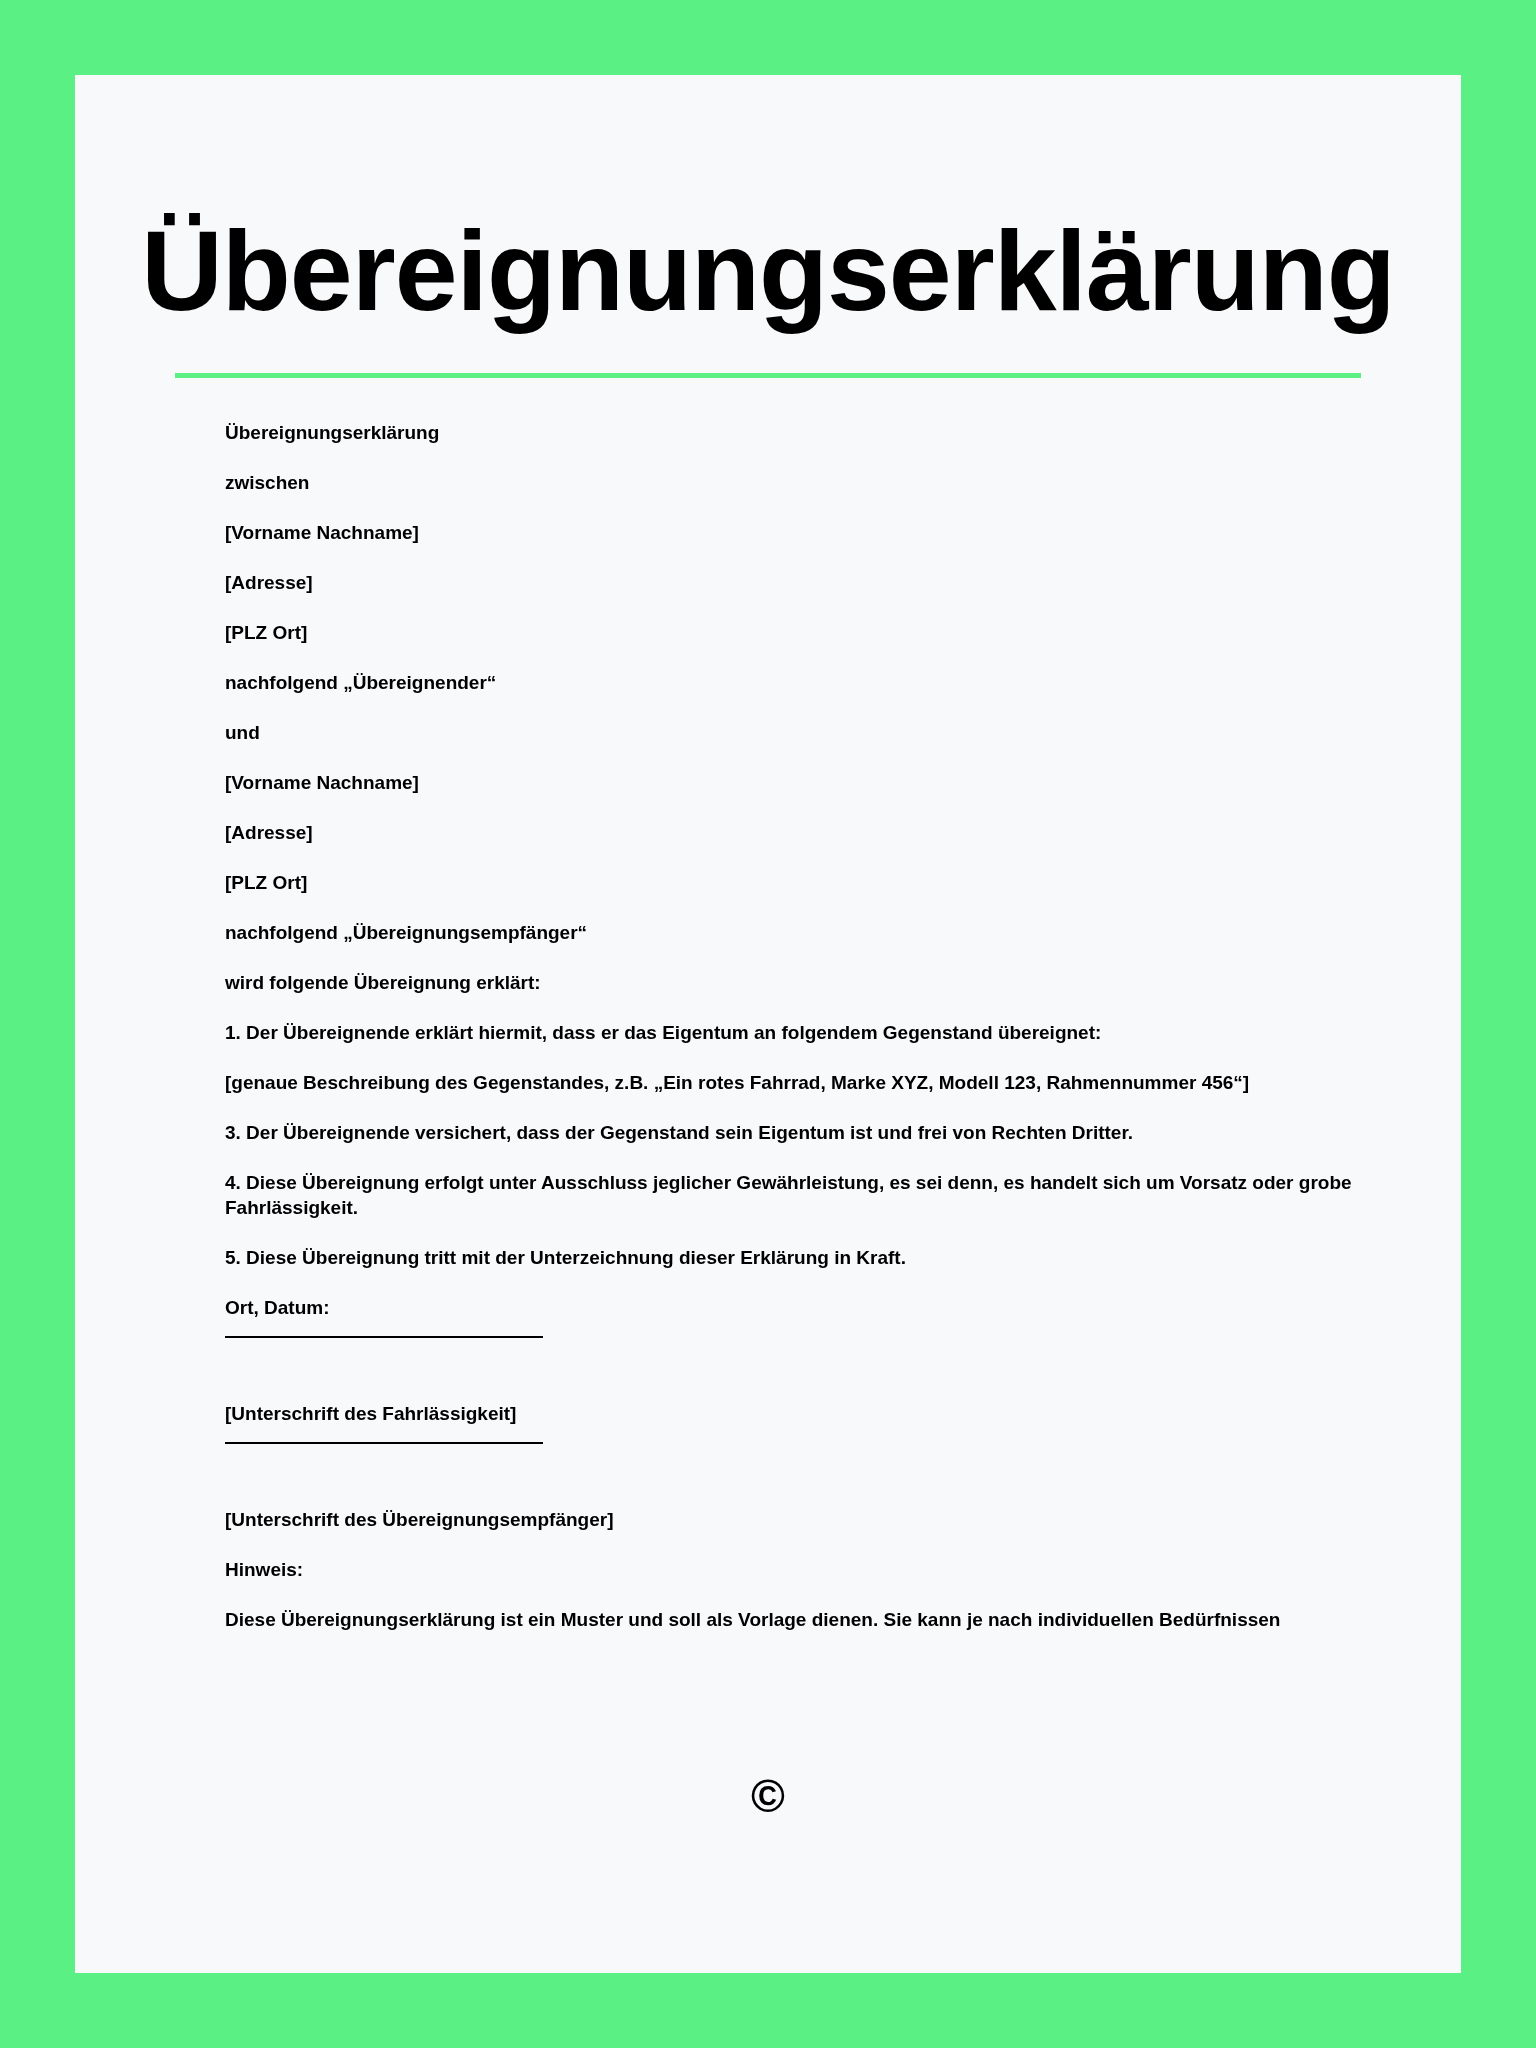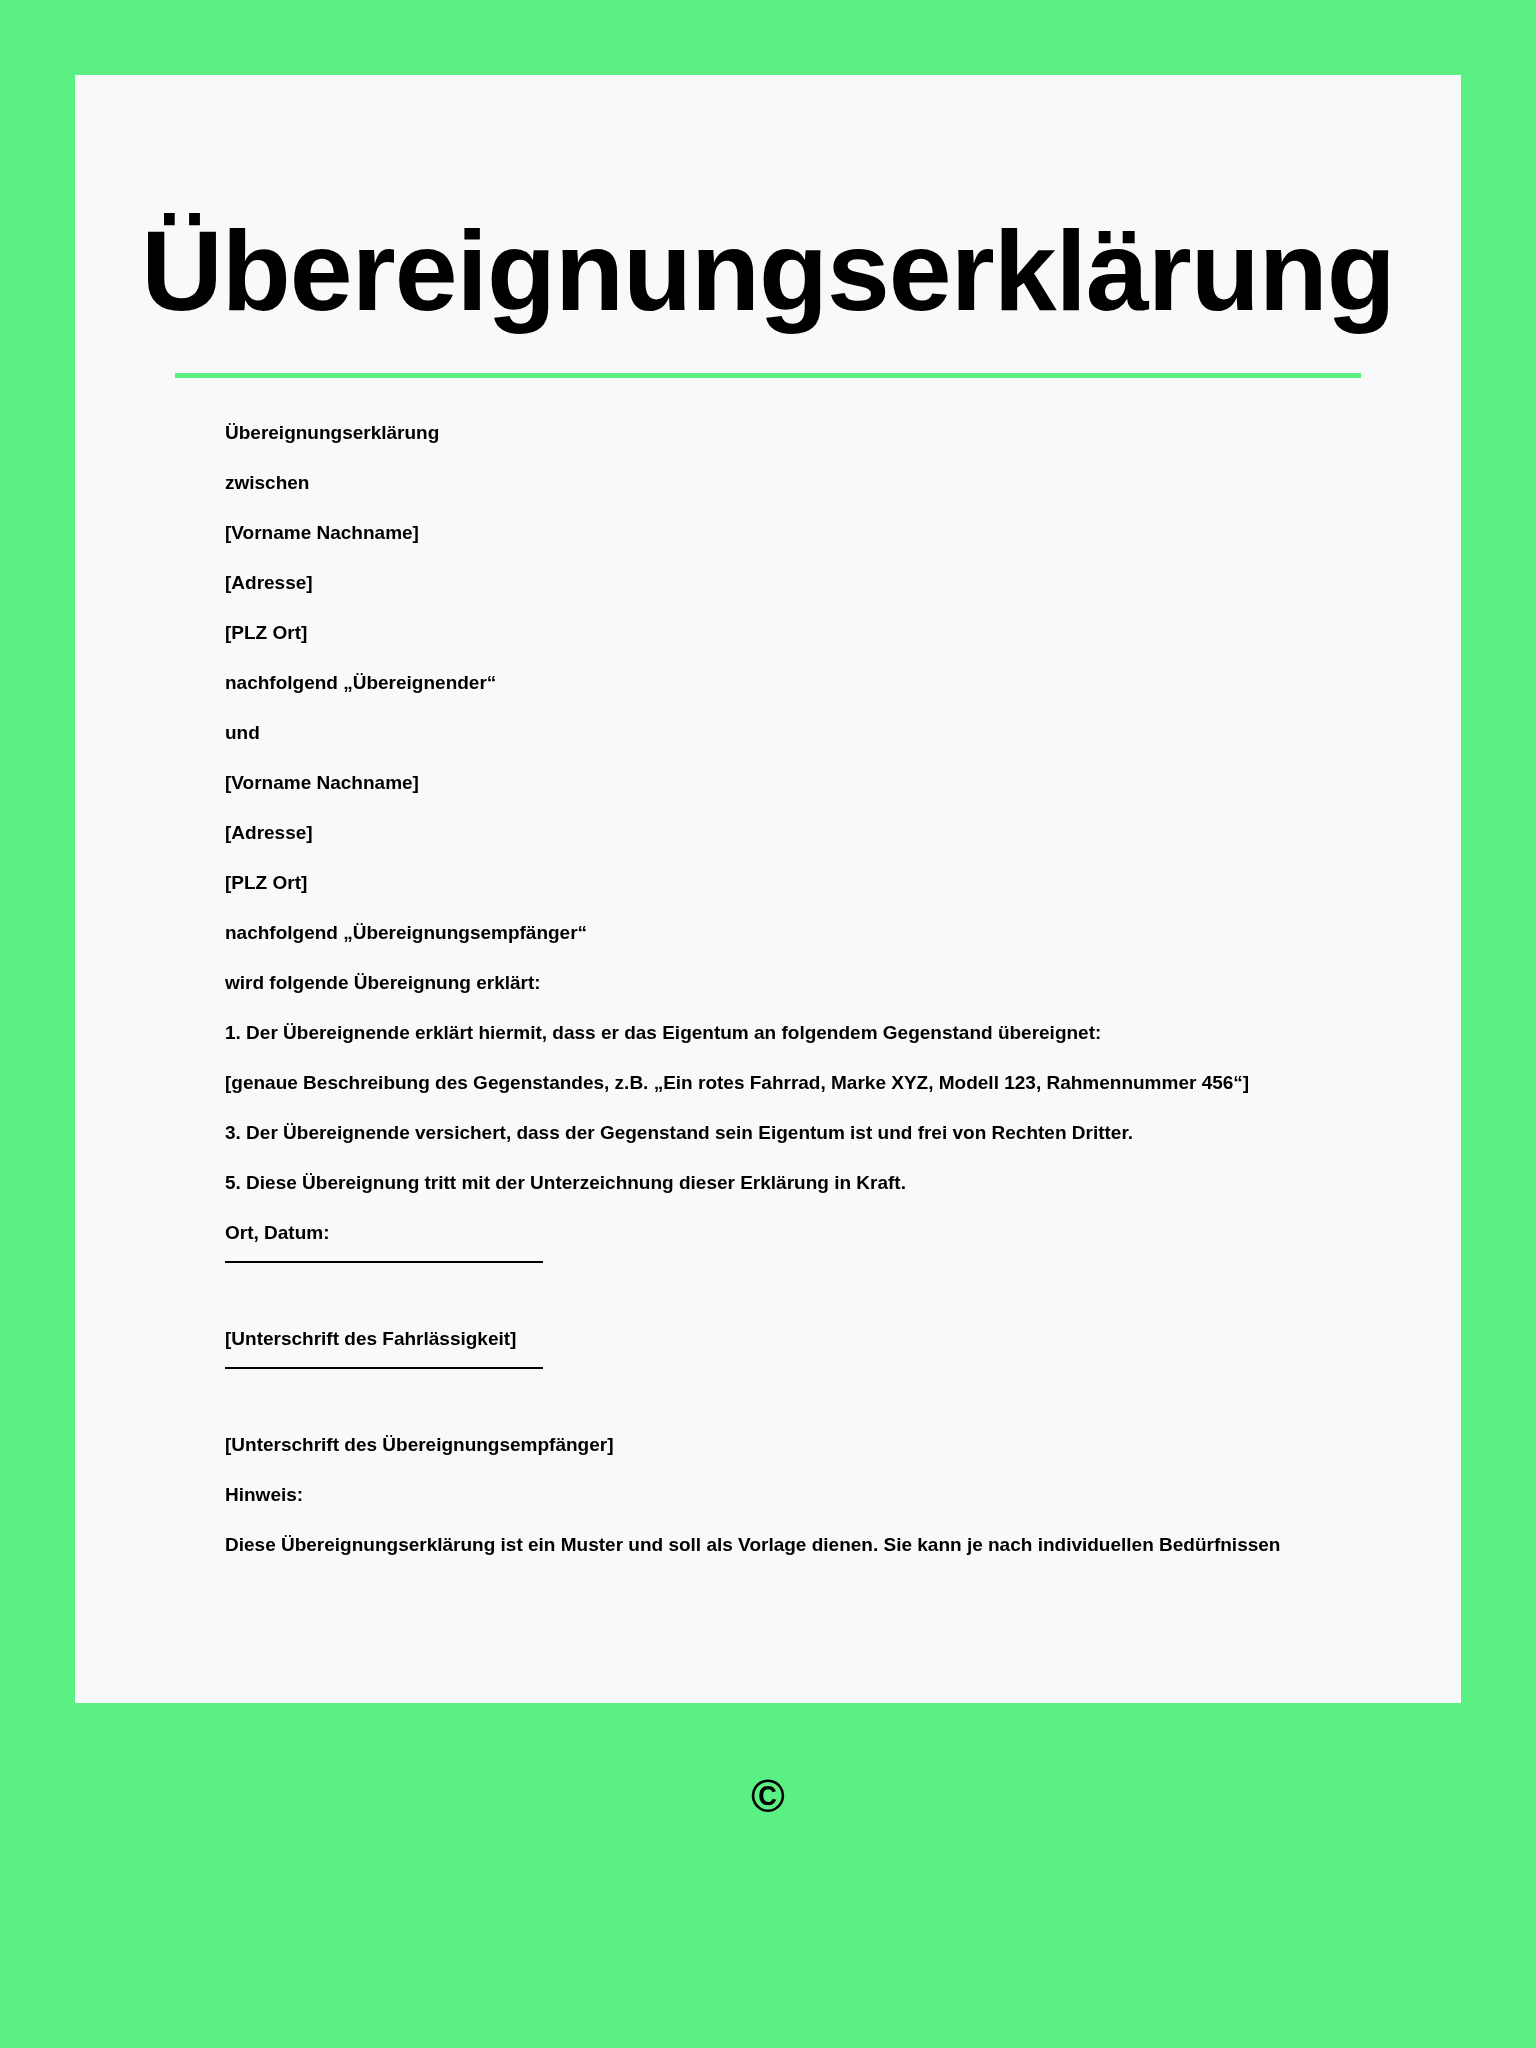--- a/index.html
+++ b/index.html
@@ -1,18 +1,18 @@
 <!DOCTYPE html>
 <html><head>
 <meta charset="utf-8">
 <style>
   html, body { margin:0; padding:0; }
   body { width:1536px; height:2048px; background:#5af083; position:relative; overflow:hidden;
          font-family:"Liberation Sans", sans-serif; }
-  .page { position:absolute; left:75px; top:75px; width:1386px; height:1628px; background:#f7f9fb; }
+  .page { position:absolute; left:75px; top:75px; width:1386px; height:1898px; background:#f7f9fb; }
   .title { position:absolute; left:0; width:100%; top:140px; text-align:center; font-size:113px;
            font-weight:bold; color:#000; line-height:1; letter-spacing:-1px; }
   .rule { position:absolute; left:100px; width:1186px; top:298px; height:5px; background:#5af083; }
   .body { position:absolute; left:150px; top:345px; width:1200px; color:#000; font-weight:bold;
           font-size:19px; line-height:25px; }
   .body p { margin:0 0 25px 0; }
   .sig { border-bottom:2px solid #000; width:318px; height:2px; margin:14px 0 63px 0; }
   .copyright { position:absolute; left:0; width:100%; top:1698px; text-align:center;
                font-size:46px; font-weight:bold; line-height:1; }
 </style>
@@ -32,20 +32,21 @@
     <p>nachfolgend „Übereignender“</p>
     <p>und</p>
     <p>[Vorname Nachname]</p>
     <p>[Adresse]</p>
     <p>[PLZ Ort]</p>
     <p>nachfolgend „Übereignungsempfänger“</p>
     <p>wird folgende Übereignung erklärt:</p>
     <p>1. Der Übereignende erklärt hiermit, dass er das Eigentum an folgendem Gegenstand übereignet:</p>
     <p>[genaue Beschreibung des Gegenstandes, z.B. „Ein rotes Fahrrad, Marke XYZ, Modell 123, Rahmennummer 456“]</p>
     <p>3. Der Übereignende versichert, dass der Gegenstand sein Eigentum ist und frei von Rechten Dritter.</p>
+    <p>4. Diese Übereignung erfolgt unter Ausschluss jeglicher Gewährleistung, es sei denn, es handelt sich um Vorsatz oder grobe Fahrlässigkeit.</p>
     <p>5. Diese Übereignung tritt mit der Unterzeichnung dieser Erklärung in Kraft.</p>
     <p style="margin-bottom:0">Ort, Datum:</p>
     <div class="sig"></div>
     <p style="margin-bottom:0">[Unterschrift des Fahrlässigkeit]</p>
     <div class="sig"></div>
     <p>[Unterschrift des Übereignungsempfänger]</p>
     <p>Hinweis:</p>
     <p style="white-space:nowrap">Diese Übereignungserklärung ist ein Muster und soll als Vorlage dienen. Sie kann je nach individuellen Bedürfnissen</p>
   </div>
 

